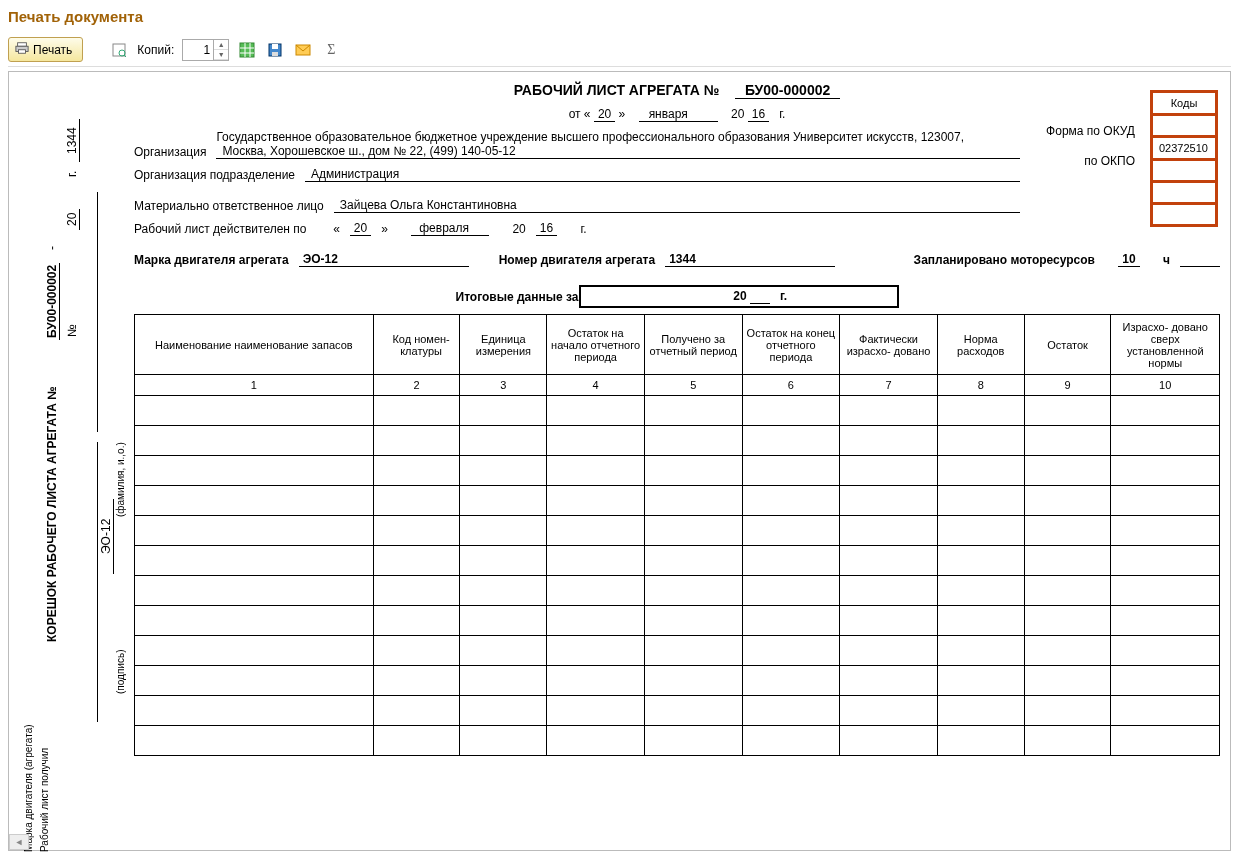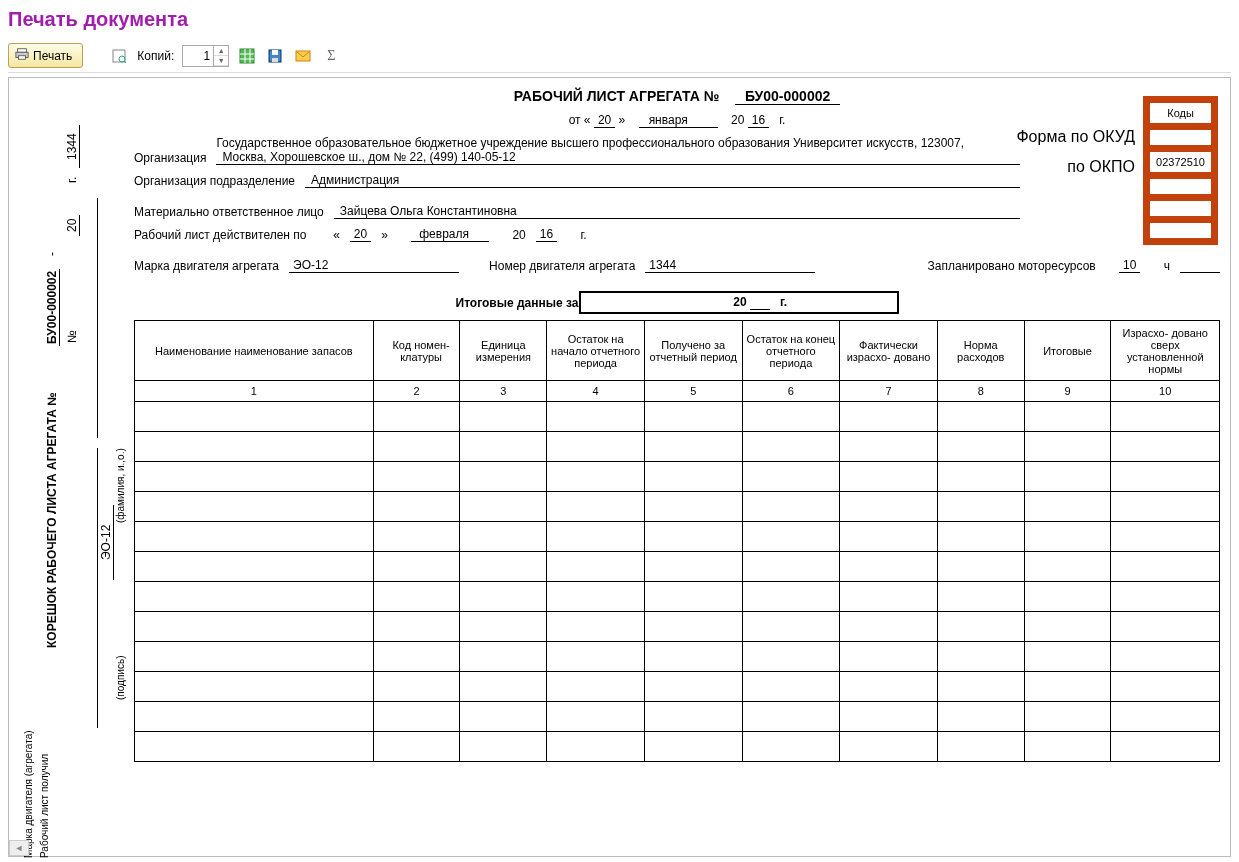--- a/index.html
+++ b/index.html
@@ -5,22 +5,22 @@
   * { box-sizing: border-box; }
   body {
     font-family: Arial, sans-serif;
     font-size: 12px;
     margin: 0;
     padding: 8px;
     background: #fff;
     color: #000;
   }
   .window-title {
-    color: #a21caf;
-    font-size: 20px;
+    color: #a16207;
+    font-size: 15px;
     font-weight: bold;
     margin-bottom: 8px;
   }
   .toolbar {
     display: flex;
     align-items: center;
     gap: 8px;
     padding: 4px 0;
     border-bottom: 1px solid #ddd;
     margin-bottom: 4px;
@@ -111,32 +111,32 @@
   .ul { border-bottom: 1px solid #000; display: inline-block; padding: 0 4px; }
   .date-row { text-align: center; margin-bottom: 8px; }
   .codes-box {
     position: absolute;
     right: 12px;
     top: 18px;
     border-collapse: collapse;
     font-size: 11px;
   }
   .codes-box td, .codes-box th {
-    border: 7px solid #c2410c;
+    border: 3px solid #c2410c;
     padding: 4px 6px;
     font-weight: normal;
   }
   .codes-box th { height: 20px; }
   .codes-box .val { width: 65px; }
   .codes-labels {
     position: absolute;
     right: 95px;
     top: 44px;
     text-align: right;
-    font-size: 16px;
+    font-size: 12px;
     line-height: 30px;
   }
   .field-row {
     display: flex;
     align-items: flex-end;
     margin: 8px 0;
     gap: 10px;
   }
   .field-label { white-space: nowrap; }
   .field-value {
@@ -355,21 +355,21 @@
       <span>»</span>
       &nbsp;
       <span class="ul" style="padding:0 20px 0 8px;">февраля</span>
       &nbsp;
       <span>20</span>
       <span class="ul">16</span>
       &nbsp;
       <span>г.</span>
     </div>
 
-    <div class="field-row" style="margin-top:16px;">
+    <div class="field-row" style="margin-top:16px;font-weight:bold;">
       <span class="field-label">Марка двигателя агрегата</span>
       <span class="ul" style="min-width:170px;">ЭО-12</span>
       &nbsp;&nbsp;&nbsp;
       <span class="field-label">Номер двигателя агрегата</span>
       <span class="ul" style="min-width:170px;">1344</span>
       <span style="flex:1"></span>
       <span class="field-label">Запланировано моторесурсов</span>
       &nbsp;
       <span class="ul">10</span>
       &nbsp;
@@ -396,21 +396,21 @@
             <th style="width: 22%;">Наименование наименование запасов</th>
             <th style="width: 8%; padding-left: 12px;">Код номен-
 клатуры</th>
             <th style="width: 8%;">Единица измерения</th>
             <th style="width: 9%;">Остаток на начало отчетного периода</th>
             <th style="width: 9%;">Получено за отчетный период</th>
             <th style="width: 9%;">Остаток на конец отчетного периода</th>
             <th style="width: 9%;">Фактически израсхо-
 довано</th>
             <th style="width: 8%;">Норма расходов</th>
-            <th style="width: 8%;">Итоговые</th>
+            <th style="width: 8%;">Остаток</th>
             <th style="width: 10%;">Израсхо-
 довано сверх установленной нормы</th>
           </tr>
       </thead>
       <tbody id="table-body">
           <tr class="numrow">
             <td>1</td>
             <td>2</td>
             <td>3</td>
             <td>4</td>

